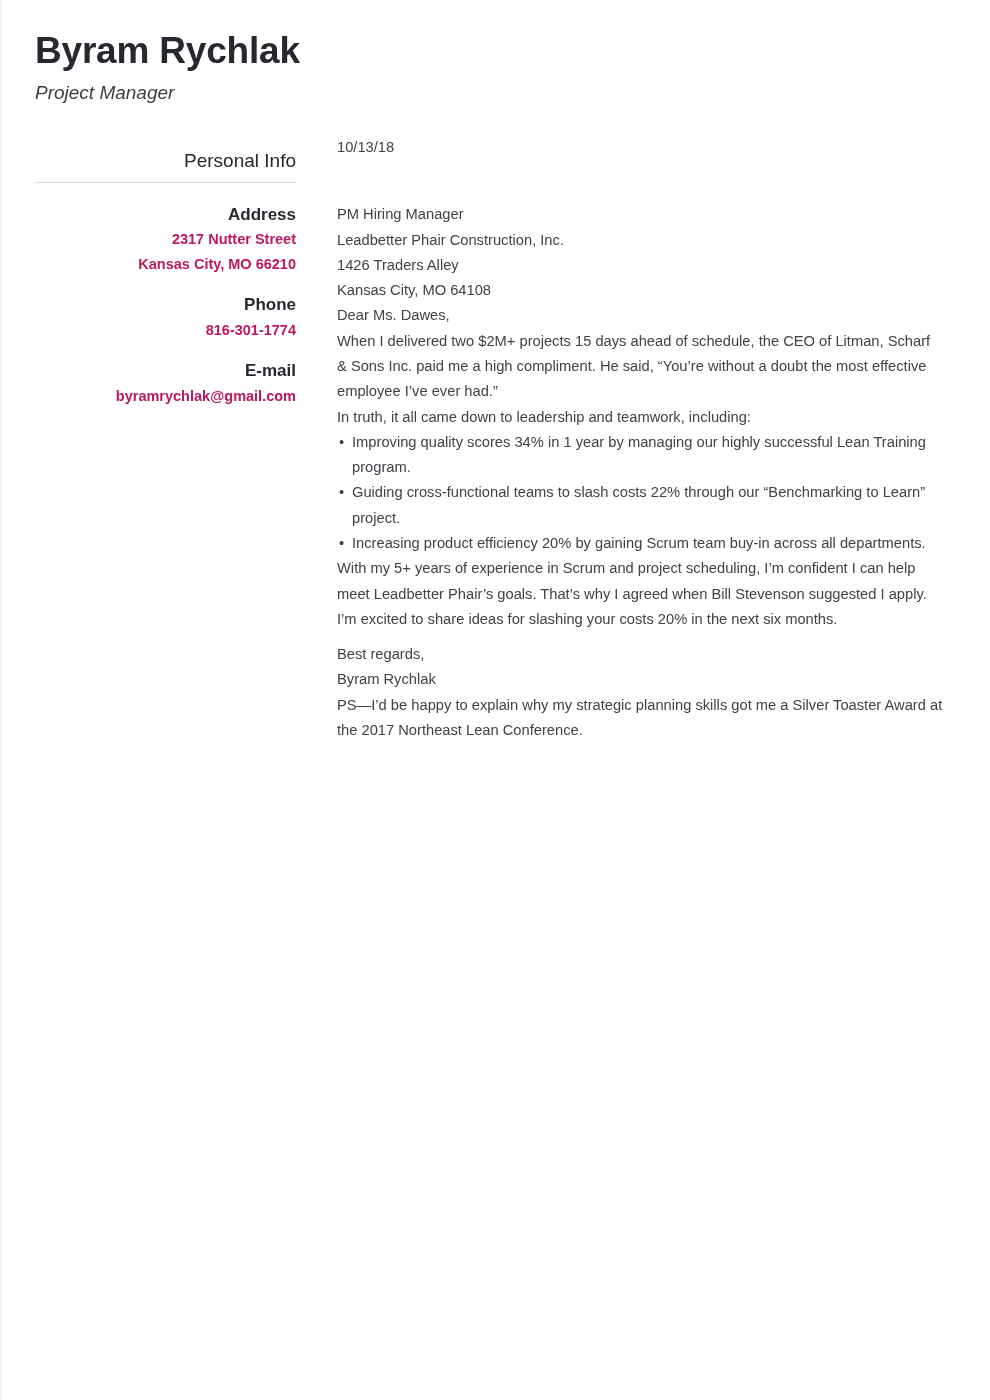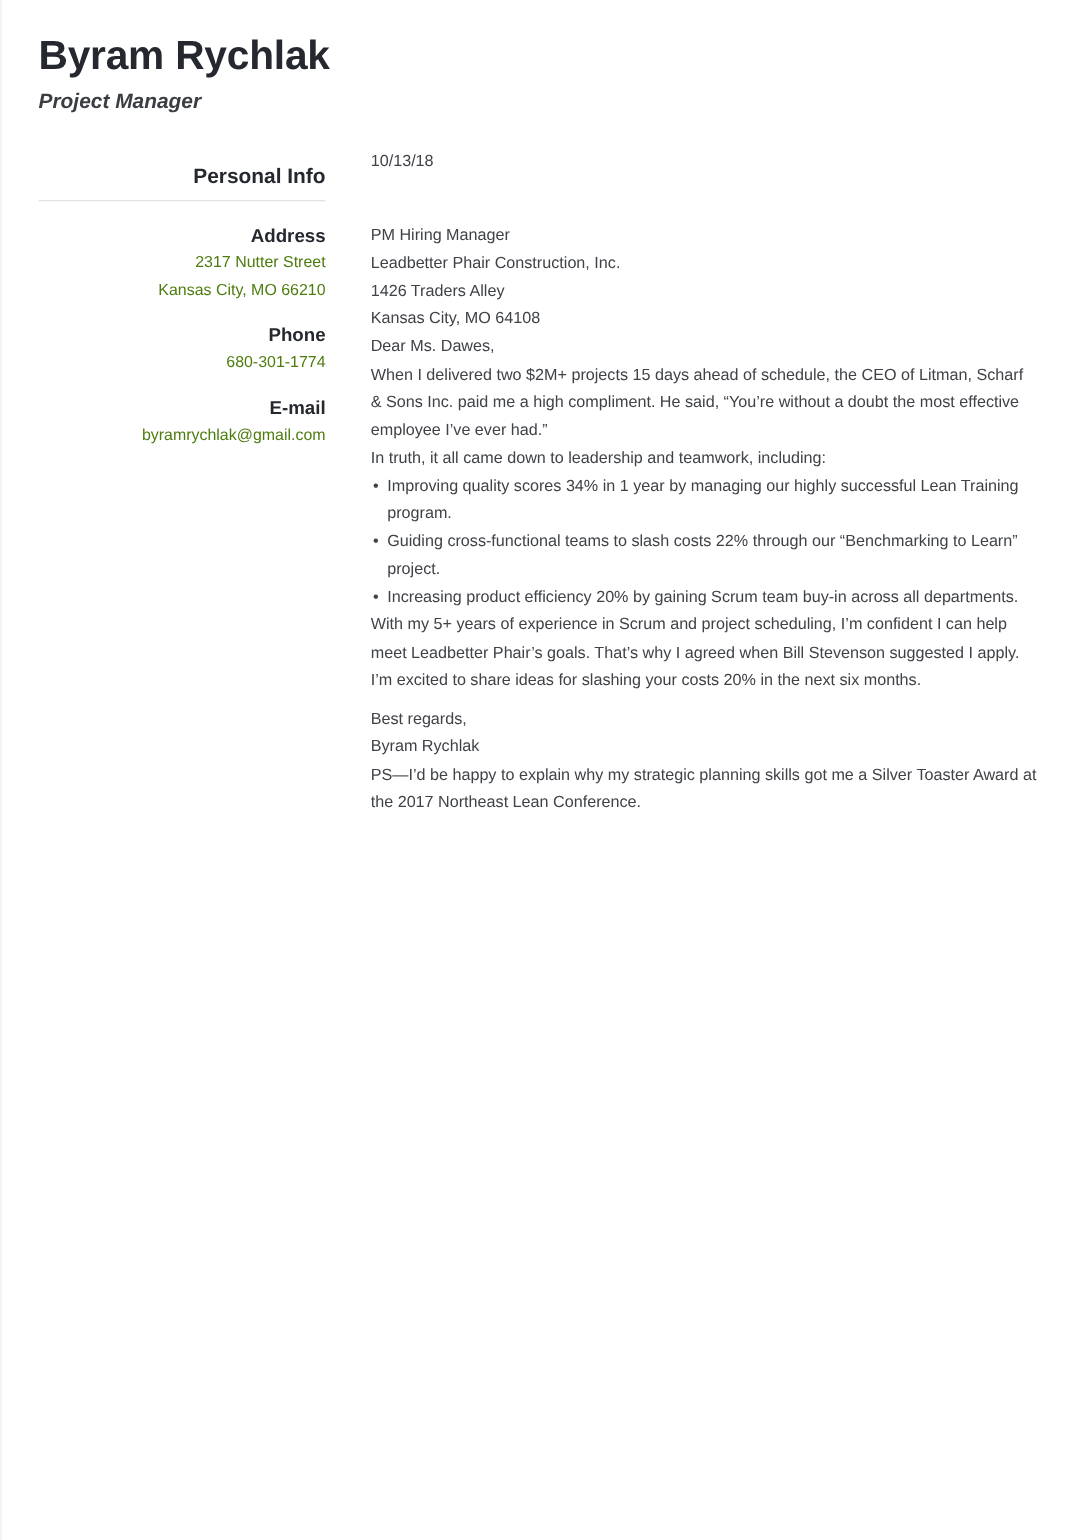--- a/index.html
+++ b/index.html
@@ -45,37 +45,37 @@
     font-weight: bold;
     color: #25282e;
     letter-spacing: -0.2px;
     line-height: 1.15;
     margin: 0;
     white-space: nowrap;
   }
   .cand-title {
     font-size: 19px;
     font-style: italic;
-    font-weight: bold;
+    font-weight: normal;
     color: #3a3d42;
     margin: 9px 0 0 0;
     line-height: 1.2;
   }
 
   
   .sidebar {
     position: absolute;
     left: 35px;
     top: 150px;
     width: 261px;
     text-align: right;
   }
   .sidebar-heading {
     font-size: 19px;
-    font-weight: bold;
+    font-weight: normal;
     color: #25282e;
     margin: 0;
     padding-bottom: 9px;
     border-bottom: 1px solid #dddddd;
     line-height: 1.2;
   }
   .info-block {
     margin-top: 17px;
   }
   .info-block:first-of-type {
@@ -83,22 +83,22 @@
   }
   .info-label {
     font-size: 17px;
     font-weight: bold;
     color: #25282e;
     line-height: 1.45;
     margin: 0;
   }
   .info-value {
     font-size: 14.5px;
-    font-weight: normal;
-    color: #4d7c0f;
+    font-weight: bold;
+    color: #be185d;
     line-height: 1.68;
     margin: 0;
   }
 
   
   .letter {
     position: absolute;
     left: 337px;
     top: 135px;
     width: 606px;
@@ -180,21 +180,21 @@
     <h2 class="sidebar-heading">Personal Info</h2>
 
     <div class="info-block">
       <div class="info-label">Address</div>
       <div class="info-value">2317 Nutter Street</div>
       <div class="info-value">Kansas City, MO 66210</div>
     </div>
 
     <div class="info-block">
       <div class="info-label">Phone</div>
-      <div class="info-value">680-301-1774</div>
+      <div class="info-value">816-301-1774</div>
     </div>
 
     <div class="info-block">
       <div class="info-label">E-mail</div>
       <div class="info-value">byramrychlak@gmail.com</div>
     </div>
   </aside>
 
   <main class="letter">
 

